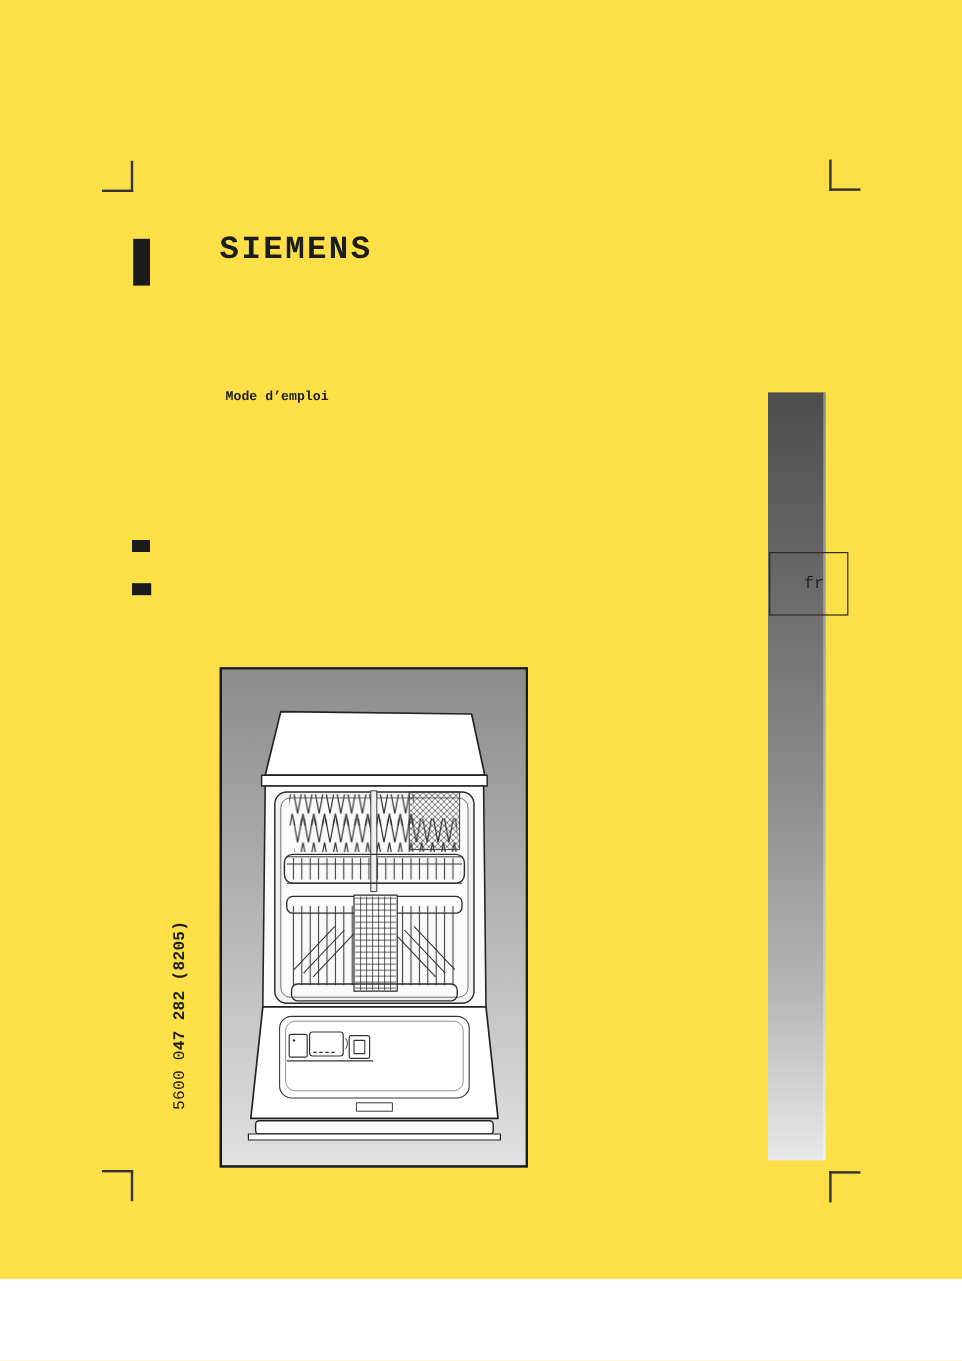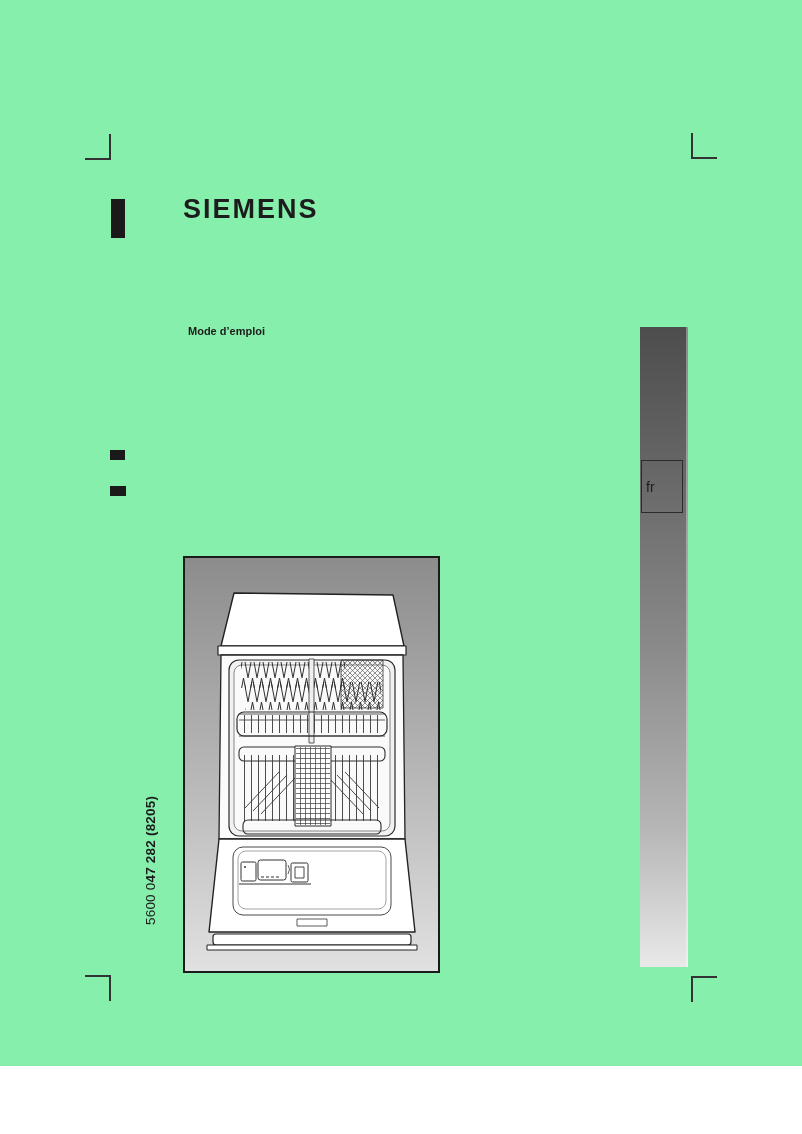--- a/index.html
+++ b/index.html
@@ -1,20 +1,20 @@
 <!DOCTYPE html>
 <html><head>
 <meta charset="utf-8">
 <style>
   html,body{margin:0;padding:0;background:#ffffff;}
   .canvas{
     position:relative;
     width:802px;height:1066px;
-    background:#86efac;
-    font-family:Liberation Sans, sans-serif;
+    background:#fde047;
+    font-family:Liberation Mono, monospace;
     color:#1d1d1d;
     overflow:hidden;
   }
   
   .crop{position:absolute;width:24px;height:24px;}
   .crop.tl{left:85px;top:134px;border-right:2px solid #333;border-bottom:2px solid #333;}
   .crop.tr{left:691px;top:133px;border-left:2px solid #333;border-bottom:2px solid #333;}
   .crop.bl{left:85px;top:975px;border-right:2px solid #333;border-top:2px solid #333;}
   .crop.br{left:691px;top:976px;border-left:2px solid #333;border-top:2px solid #333;}
 
@@ -48,21 +48,21 @@
 
   .sidebar{
     position:absolute;left:640px;top:327px;width:48px;height:640px;
     background:linear-gradient(180deg,#4d4d4d 0%,#666666 22%,#8a8a8a 50%,#b5b5b5 78%,#e9e9e9 100%);
     box-shadow:inset -2px 0 0 rgba(255,255,255,0.35);
   }
   .fr-tab{
     position:absolute;left:1px;top:133px;width:36px;height:51px;
     border:1px solid #2b2b2b;
     display:flex;align-items:center;
-    padding-left:4px;box-sizing:content-box;
+    padding-left:28px;box-sizing:content-box;
     font-size:14px;color:#1d1d1d;
   }
 </style>
 </head>
 <body>
 
 <div class="canvas">
 
   <div class="crop tl"></div>
   <div class="crop tr"></div>

